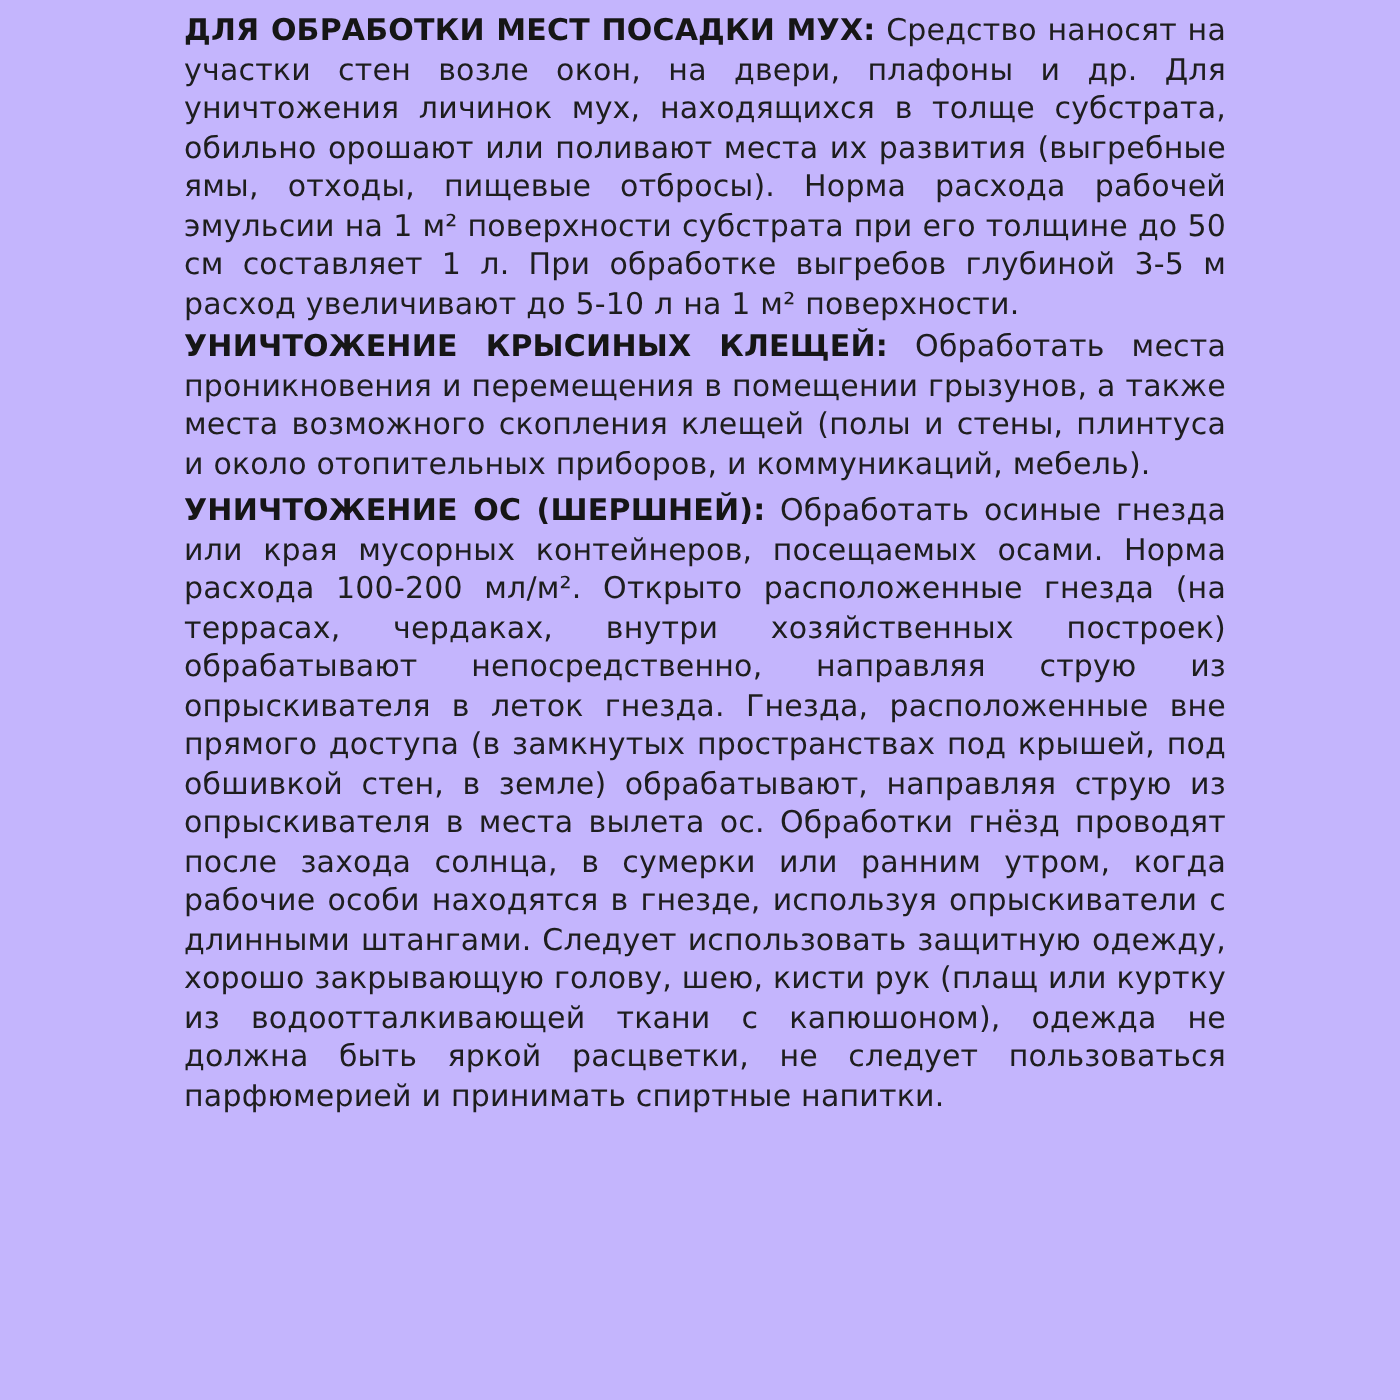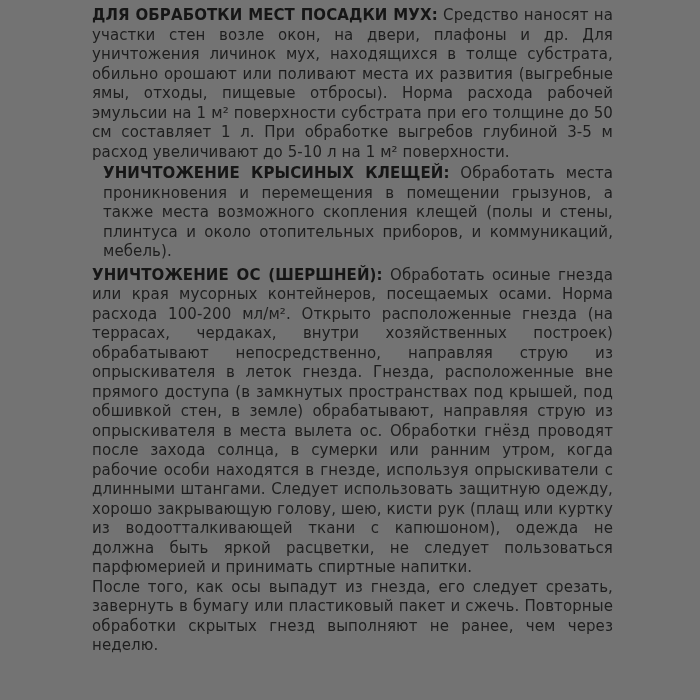--- a/index.html
+++ b/index.html
@@ -10,37 +10,37 @@
   body {
     width: 700px;
     height: 700px;
     font-family: "DejaVu Sans", "Liberation Sans", sans-serif;
     overflow: hidden;
   }
   .page {
     position: relative;
     width: 700px;
     height: 700px;
-    background: #737373;
+    background: #c4b5fd;
   }
   .content {
     position: absolute;
     left: 92px;
     top: 6px;
     width: 521px;
     color: #1e1e1e;
     font-size: 15px;
     line-height: 19.5px;
     text-align: justify;
     letter-spacing: 0.1px;
   }
   .para {
     margin: 0;
   }
-  .para.gap-sm { margin-top: 2px; margin-left: 11px; }
+  .para.gap-sm { margin-top: 2px; }
   .para.gap-md { margin-top: 4px; }
   .h {
     font-weight: bold;
     color: #161616;
   }
 </style>
 </head>
 <body>
 
 <div class="page">
@@ -54,18 +54,15 @@
     <p class="para gap-sm">
       <span class="h">УНИЧТОЖЕНИЕ КРЫСИНЫХ КЛЕЩЕЙ:</span>
       <span>Обработать места проникновения и перемещения в помещении грызунов, а также места возможного скопления клещей (полы и стены, плинтуса и около отопительных приборов, и коммуникаций, мебель).</span>
     </p>
 
     <p class="para gap-md">
       <span class="h">УНИЧТОЖЕНИЕ ОС (ШЕРШНЕЙ):</span>
       <span>Обработать осиные гнезда или края мусорных контейнеров, посещаемых осами. Норма расхода 100-200 мл/м². Открыто расположенные гнезда (на террасах, чердаках, внутри хозяйственных построек) обрабатывают непосредственно, направляя струю из опрыскивателя в леток гнезда. Гнезда, расположенные вне прямого доступа (в замкнутых пространствах под крышей, под обшивкой стен, в земле) обрабатывают, направляя струю из опрыскивателя в места вылета ос. Обработки гнёзд проводят после захода солнца, в сумерки или ранним утром, когда рабочие особи находятся в гнезде, используя опрыскиватели с длинными штангами. Следует использовать защитную одежду, хорошо закрывающую голову, шею, кисти рук (плащ или куртку из водоотталкивающей ткани с капюшоном), одежда не должна быть яркой расцветки, не следует пользоваться парфюмерией и принимать спиртные напитки.</span>
     </p>
 
-    <p class="para">
-      <span>После того, как осы выпадут из гнезда, его следует срезать, завернуть в бумагу или пластиковый пакет и сжечь. Повторные обработки скрытых гнезд выполняют не ранее, чем через неделю.</span>
-    </p>
 
   </div>
 </div>
 
 </body></html>

